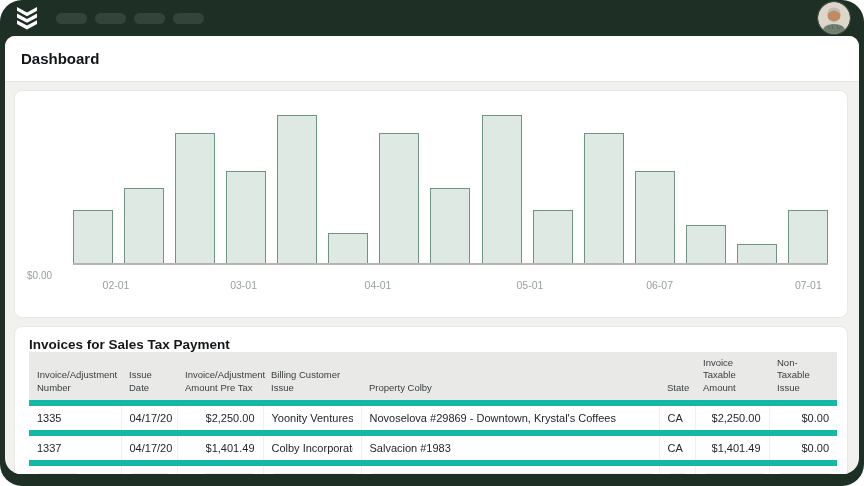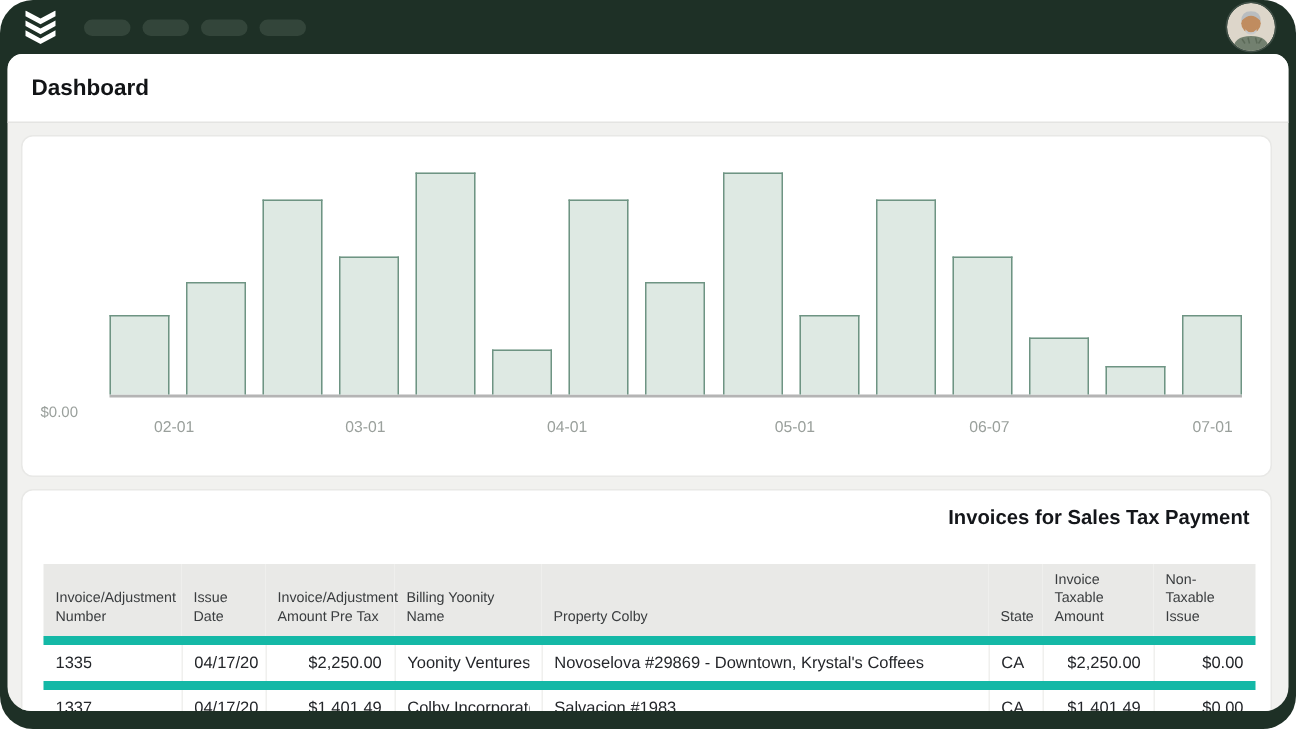--- a/index.html
+++ b/index.html
@@ -29,21 +29,21 @@
   
   .chart-card{height:228px;padding:12px 14px 8px;margin-bottom:8px;}
   .chart-area{position:relative;margin-left:44px;margin-top:10px;width:755px;}
   .bars{display:flex;justify-content:space-between;align-items:flex-end;width:755px;height:152px;border-bottom:2px solid #b4b4b4;}
   .bar{width:40px;background:#dee9e3;border:1.5px solid #6e9483;border-bottom:none;}
   .y-zero{position:absolute;left:-46px;bottom:16px;font-size:10px;color:#9aa09c;}
   .ticks{position:relative;width:755px;height:18px;margin-top:14px;}
   .tick{position:absolute;transform:translateX(-50%);font-size:10.5px;color:#9aa09c;white-space:nowrap;}
   
   .table-card{padding:10px 14px 10px;}
-  .table-card .card-title{margin-bottom:24px;text-align:right;}
+  .table-card .card-title{margin-bottom:0;}
   table{border-collapse:collapse;table-layout:fixed;width:808px;font-size:11px;color:#24262a;}
   thead th{
     background:#e9e9e7;text-align:left;vertical-align:bottom;font-weight:normal;
     font-size:9.5px;color:#3a3d3f;line-height:1.3;padding:5px 8px 6px;
   }
   tbody td{padding:6px 8px;border-top:6px solid #14b8a6;vertical-align:middle;white-space:nowrap;overflow:hidden;}
   tbody td + td{border-left:1px solid #f0f0ee;}
   td.al-right,th.al-right{text-align:left;}
   td.al-right{text-align:right;}
   tr.data-row{cursor:pointer;}
@@ -142,21 +142,21 @@
             <col style="width:298px">
               <col style="width:36px">
               <col style="width:74px">
               <col style="width:68px">
           </colgroup>
           <thead id="thead">
               <tr>
                 <th class="al-left">Invoice/Adjustment Number</th>
                 <th class="al-left">Issue Date</th>
                 <th class="al-right">Invoice/Adjustment Amount Pre Tax</th>
-                <th class="al-left">Billing Yoonity Name</th>
+                <th class="al-left">Billing Customer Issue</th>
                 <th class="al-left">Property Colby</th>
                 <th class="al-left">State</th>
                 <th class="al-right">Invoice Taxable Amount</th>
                 <th class="al-right">Non-Taxable Issue</th>
               </tr>
             </thead>
           <tbody id="tbody">
               <tr class="data-row">
                 <td class="al-left"><span class="clip">1335</span></td>
                 <td class="al-left"><span class="clip" style="max-width: 42px;">04/17/2024</span></td>

